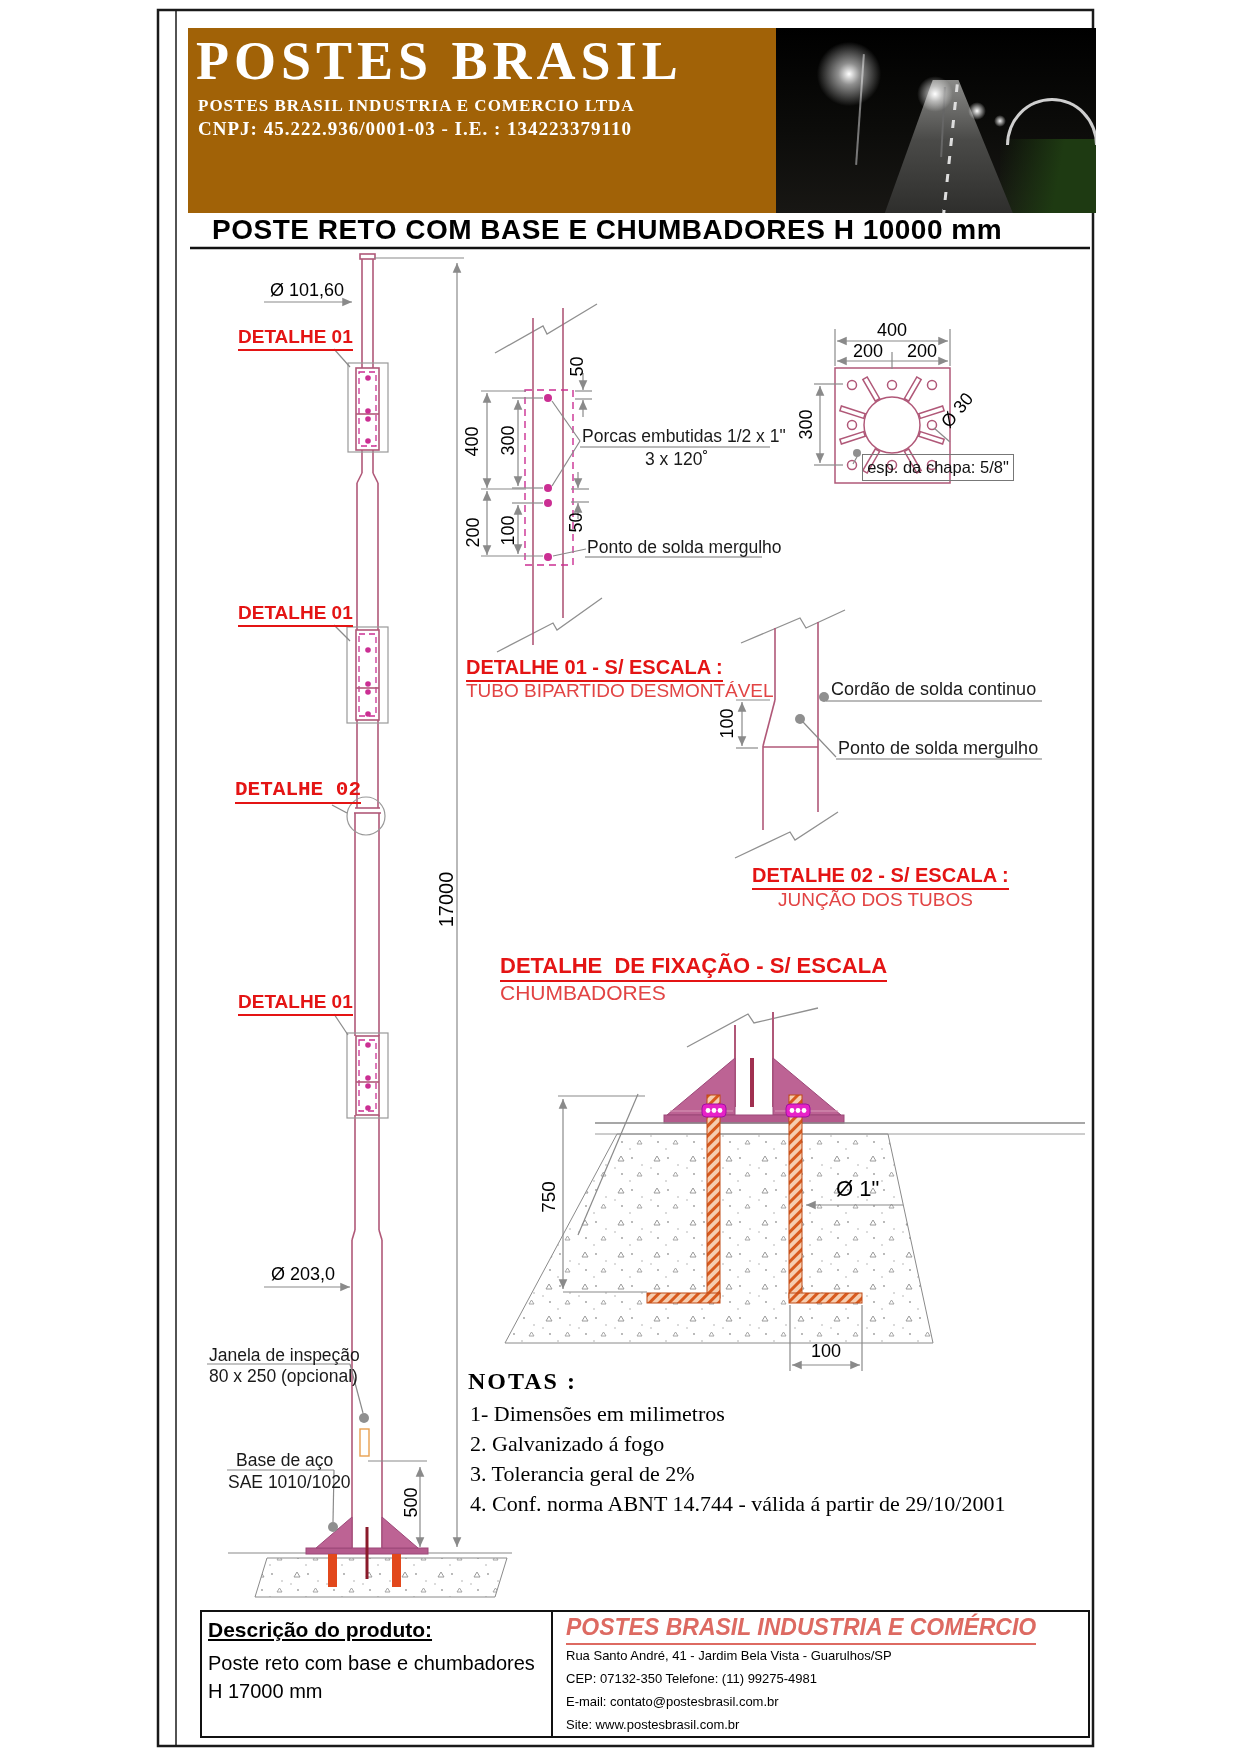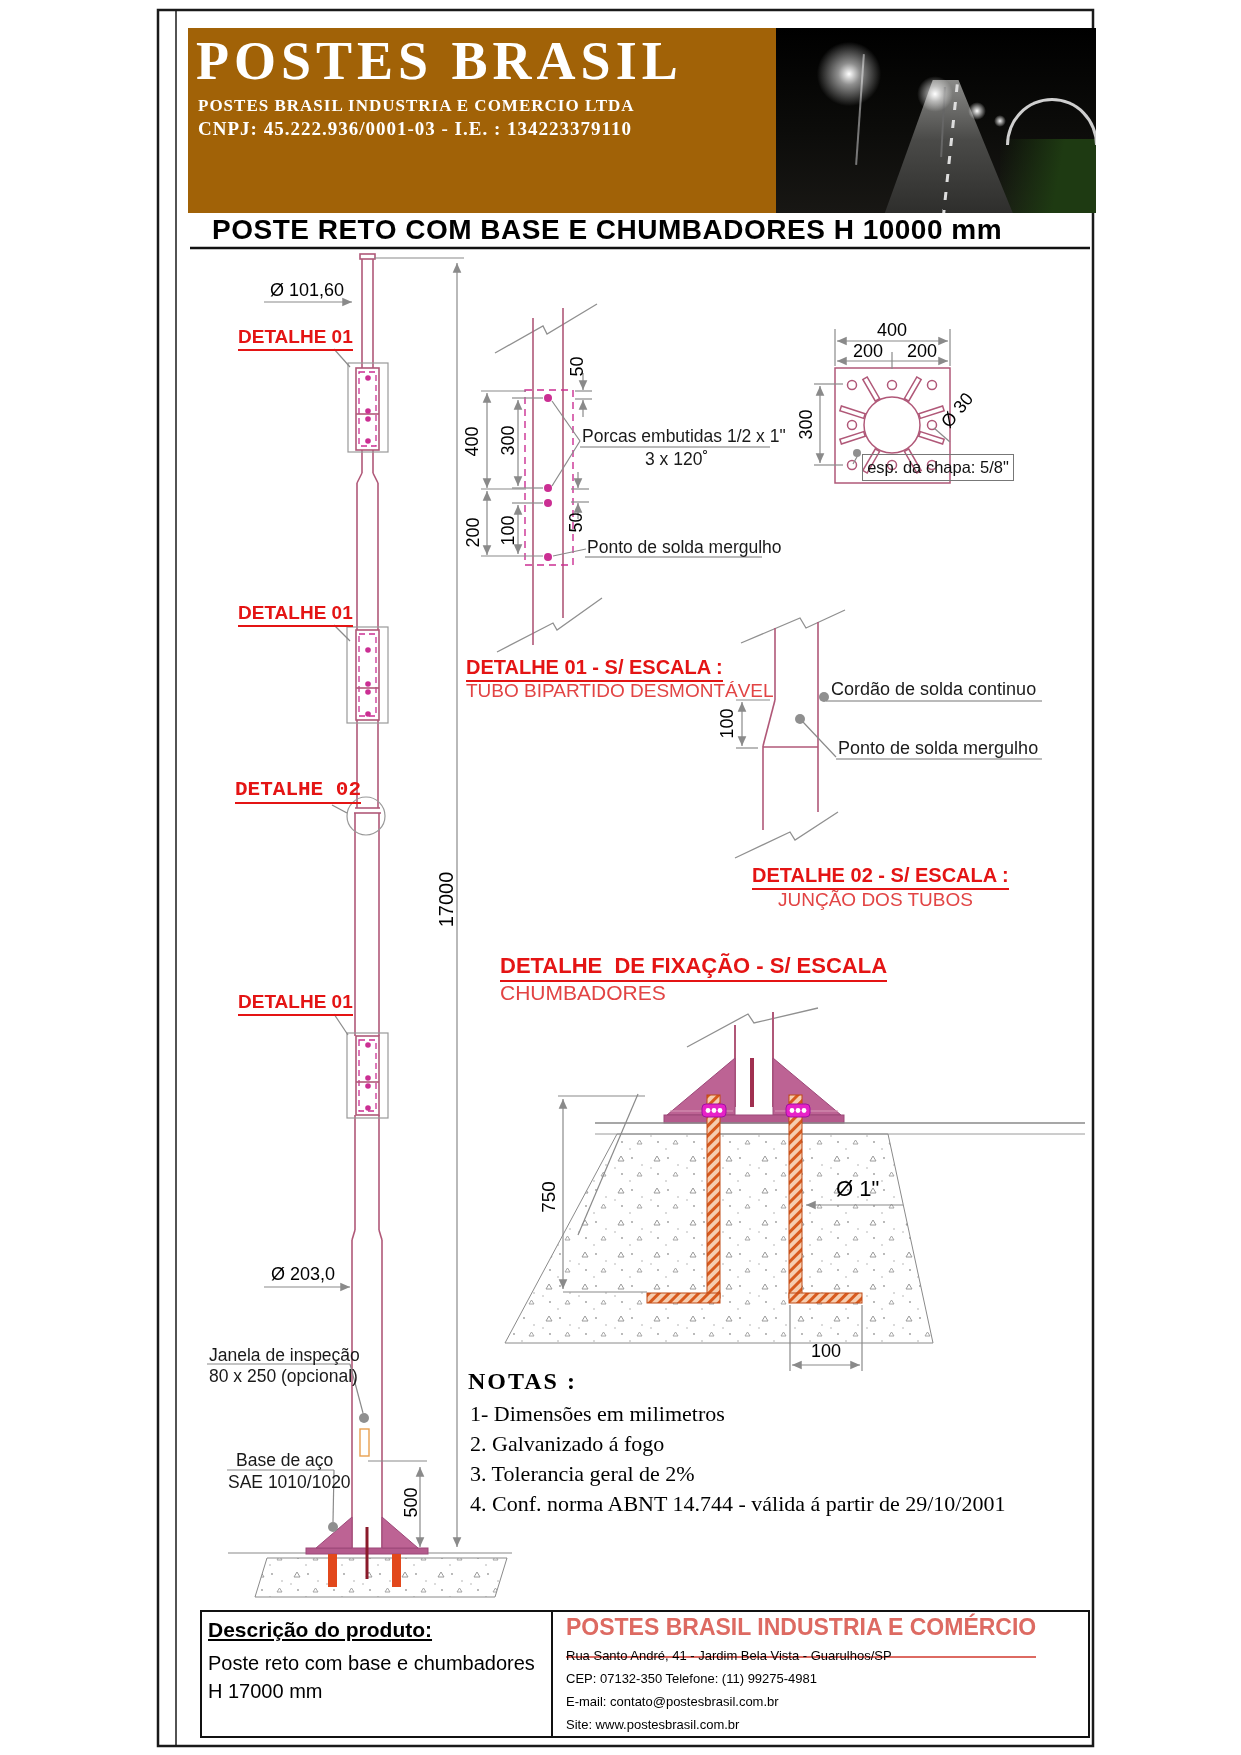--- a/index.html
+++ b/index.html
@@ -41,21 +41,21 @@
   .dim{font-size:18px;color:#000;}
   .vdim{width:60px;text-align:center;transform:rotate(-90deg);font-size:18px;color:#000;}
   .lbl{font-size:17.5px;color:#1a1a1a;}
   .notes{font-family:"Liberation Serif",serif;font-size:22px;color:#000;line-height:30px;}
   .nhead{font-family:"Liberation Serif",serif;font-size:24px;font-weight:700;letter-spacing:2px;color:#000;}
   
   #fbox{position:absolute;left:200px;top:1610px;width:890px;height:128px;border:2px solid #111;box-sizing:border-box;}
   #fdiv{position:absolute;left:551px;top:1610px;height:128px;border-left:2px solid #111;}
   .fheadL{font-size:21px;font-weight:700;text-decoration:underline;color:#000;}
   .fdesc{font-size:20px;color:#000;}
-  .fheadR{font-size:23px;font-weight:700;color:#dd6a62;border-bottom:2px solid #dd6a62;padding-bottom:15px;}
+  .fheadR{font-size:23px;font-weight:700;font-style:italic;color:#dd6a62;border-bottom:2px solid #dd6a62;padding-bottom:2px;}
   .faddr{font-size:13px;color:#000;}
 </style>
 </head>
 <body>
 
 <div id="page">
 
 <svg width="1241" height="1755" viewBox="0 0 1241 1755">
   <defs>
     <marker id="ah" viewBox="0 0 10 10" refX="9" refY="5" markerWidth="9" markerHeight="9" orient="auto-start-reverse">

